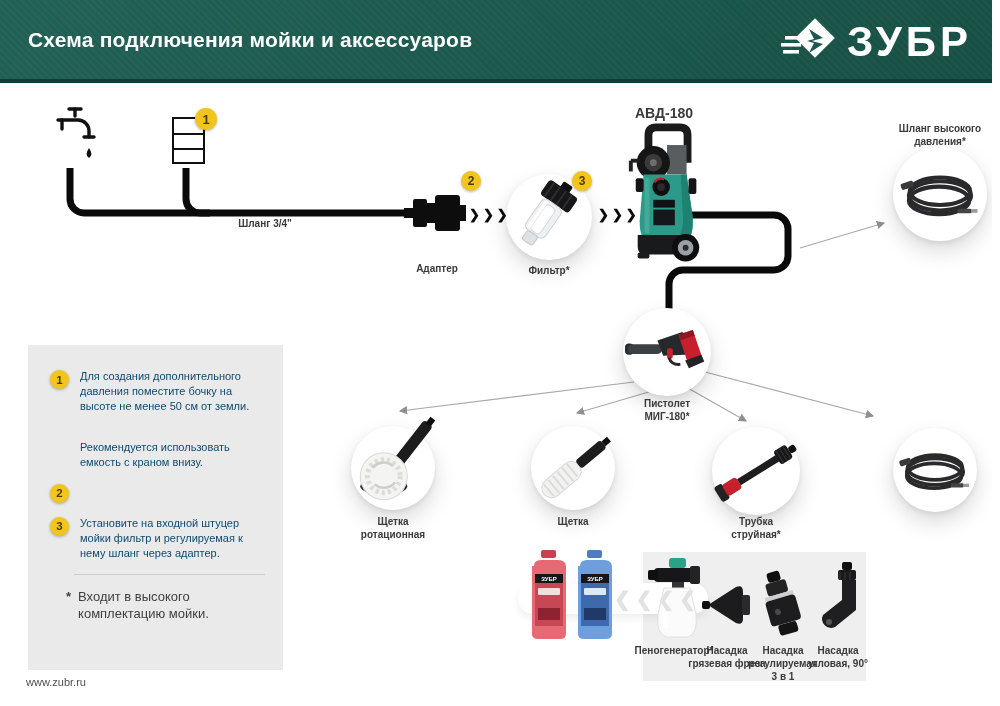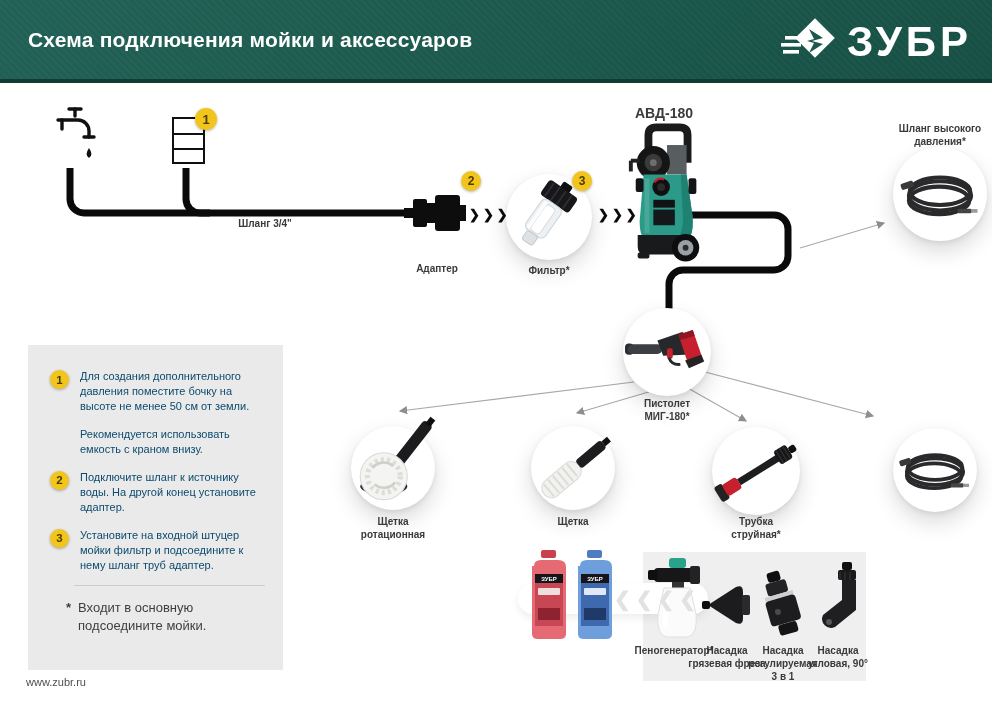--- a/index.html
+++ b/index.html
@@ -40,21 +40,21 @@
   .gray-panel { position:absolute; left:643px; top:552px; width:223px; height:129px; background:#f0eff0; z-index:1; }
   .capsule { position:absolute; left:518px; top:583px; width:190px; height:31px; background:#fff;
     border-radius:16px; box-shadow:0 4px 9px rgba(0,0,0,.07); z-index:2; }
 
   
   .instr-box { position:absolute; left:28px; top:345px; width:255px; height:325px;
     background:#eaeaea; padding:24px 18px 0 22px; z-index:2; }
   .instr-item { display:flex; gap:11px; margin-bottom:13px; }
   .instr-item .badge { position:static; flex:0 0 auto; width:19px; height:19px; font-size:11.5px; margin-top:1px; }
   .instr-text { font-size:11px; color:#0c4a6e; line-height:1.36; width:200px; }
-  .instr-text p + p { margin-top:13px; }
+  .instr-text p + p { margin-top:26px; }
   .divider { border-top:1px solid #cdcdcd; margin:2px 0 13px 24px; }
   .footnote { display:flex; gap:7px; margin-left:16px; font-size:13px; color:#3e3e3e; line-height:1.36; }
   .footnote .mark { font-weight:bold; }
   .site-url { position:absolute; left:26px; top:676px; font-size:11px; color:#4f4f4f; z-index:2;text-align:center; }
 </style>
 </head>
 <body>
 
 <div id="canvas">
 
@@ -360,32 +360,29 @@
   <div class="instr-box">
     <div class="instr-item">
       <div class="badge">1</div>
       <div class="instr-text">
         <p>Для создания дополнительного давления поместите бочку на высоте не менее 50 см от земли.</p>
         <p>Рекомендуется использовать емкость с краном внизу.</p>
       </div>
     </div>
     <div class="instr-item">
       <div class="badge">2</div>
-      <div class="instr-text">
-        <p>Подключите шланг к источнику воды. На другой конец установите адаптер.</p>
-      </div>
     </div>
     <div class="instr-item">
       <div class="badge">3</div>
       <div class="instr-text">
-        <p>Установите на входной штуцер мойки фильтр и подсоедините к нему шланг труб адаптер.</p>
+        <p>Установите на входной штуцер мойки фильтр и регулируемая к нему шланг через адаптер.</p>
       </div>
     </div>
     <div class="divider"></div>
     <div class="footnote">
       <span class="mark">*</span>
-      <span>Входит в основную подсоедините мойки.</span>
+      <span>Входит в высокого комплектацию мойки.</span>
     </div>
   </div>
 
   <div class="site-url">www.zubr.ru</div>
 
 </div>
 
 </body></html>

